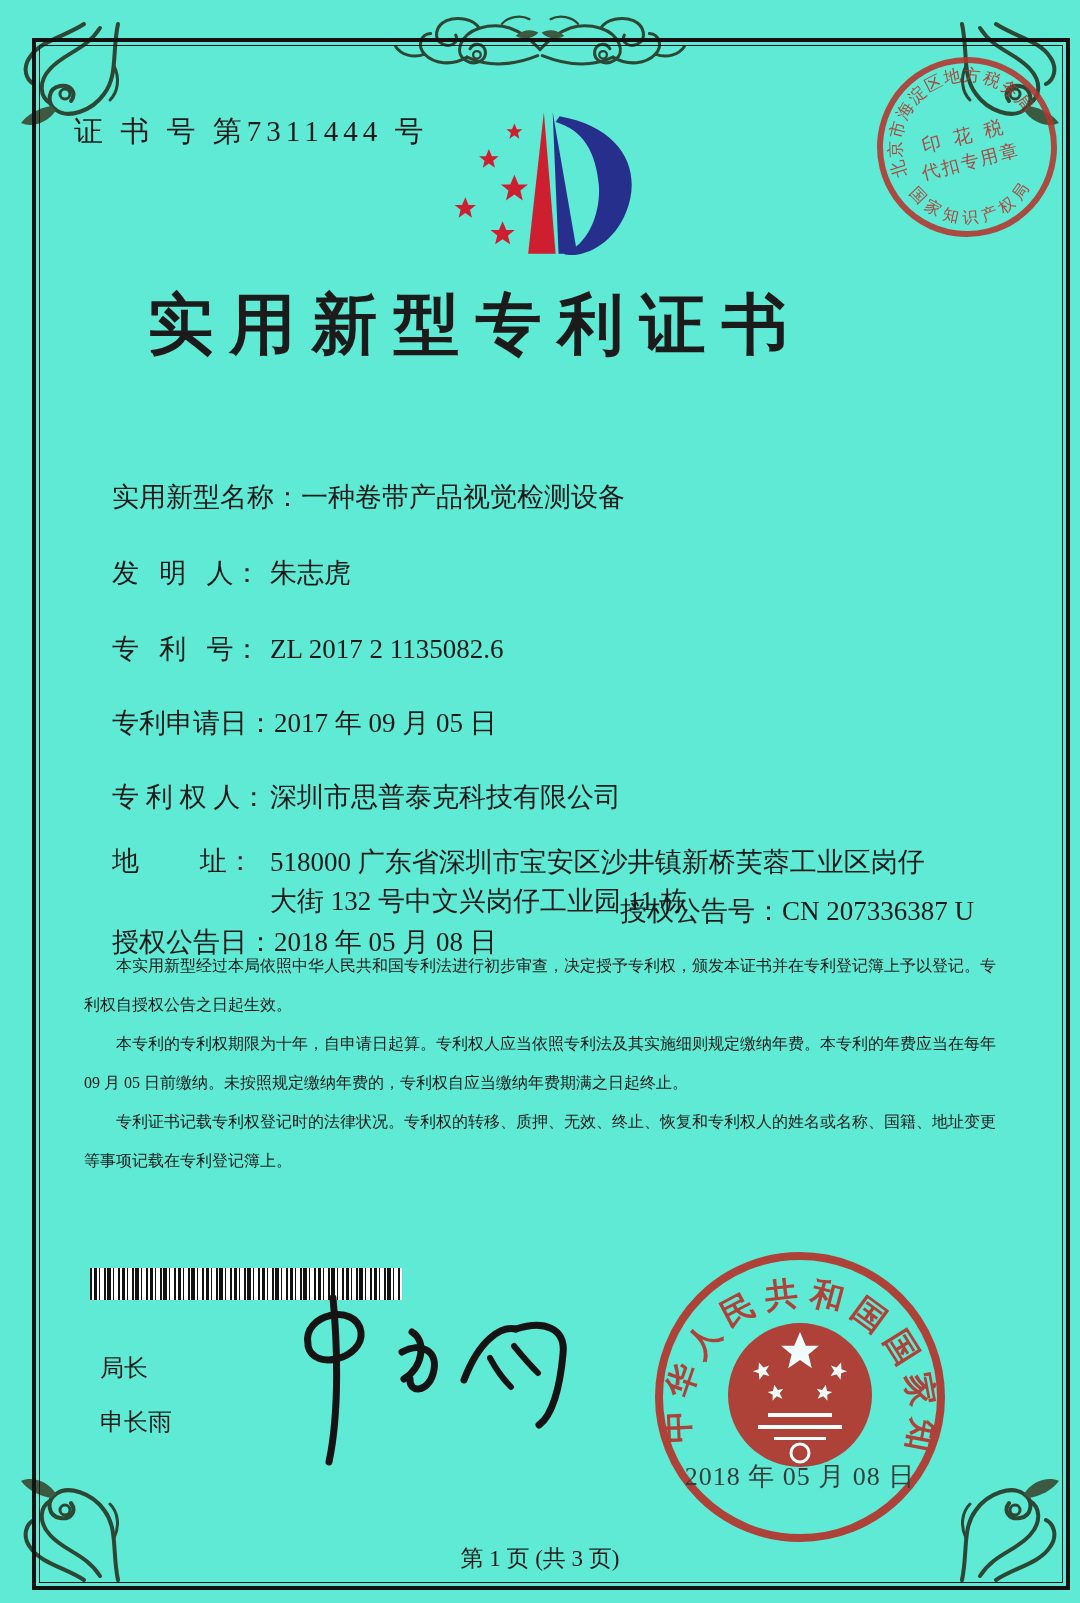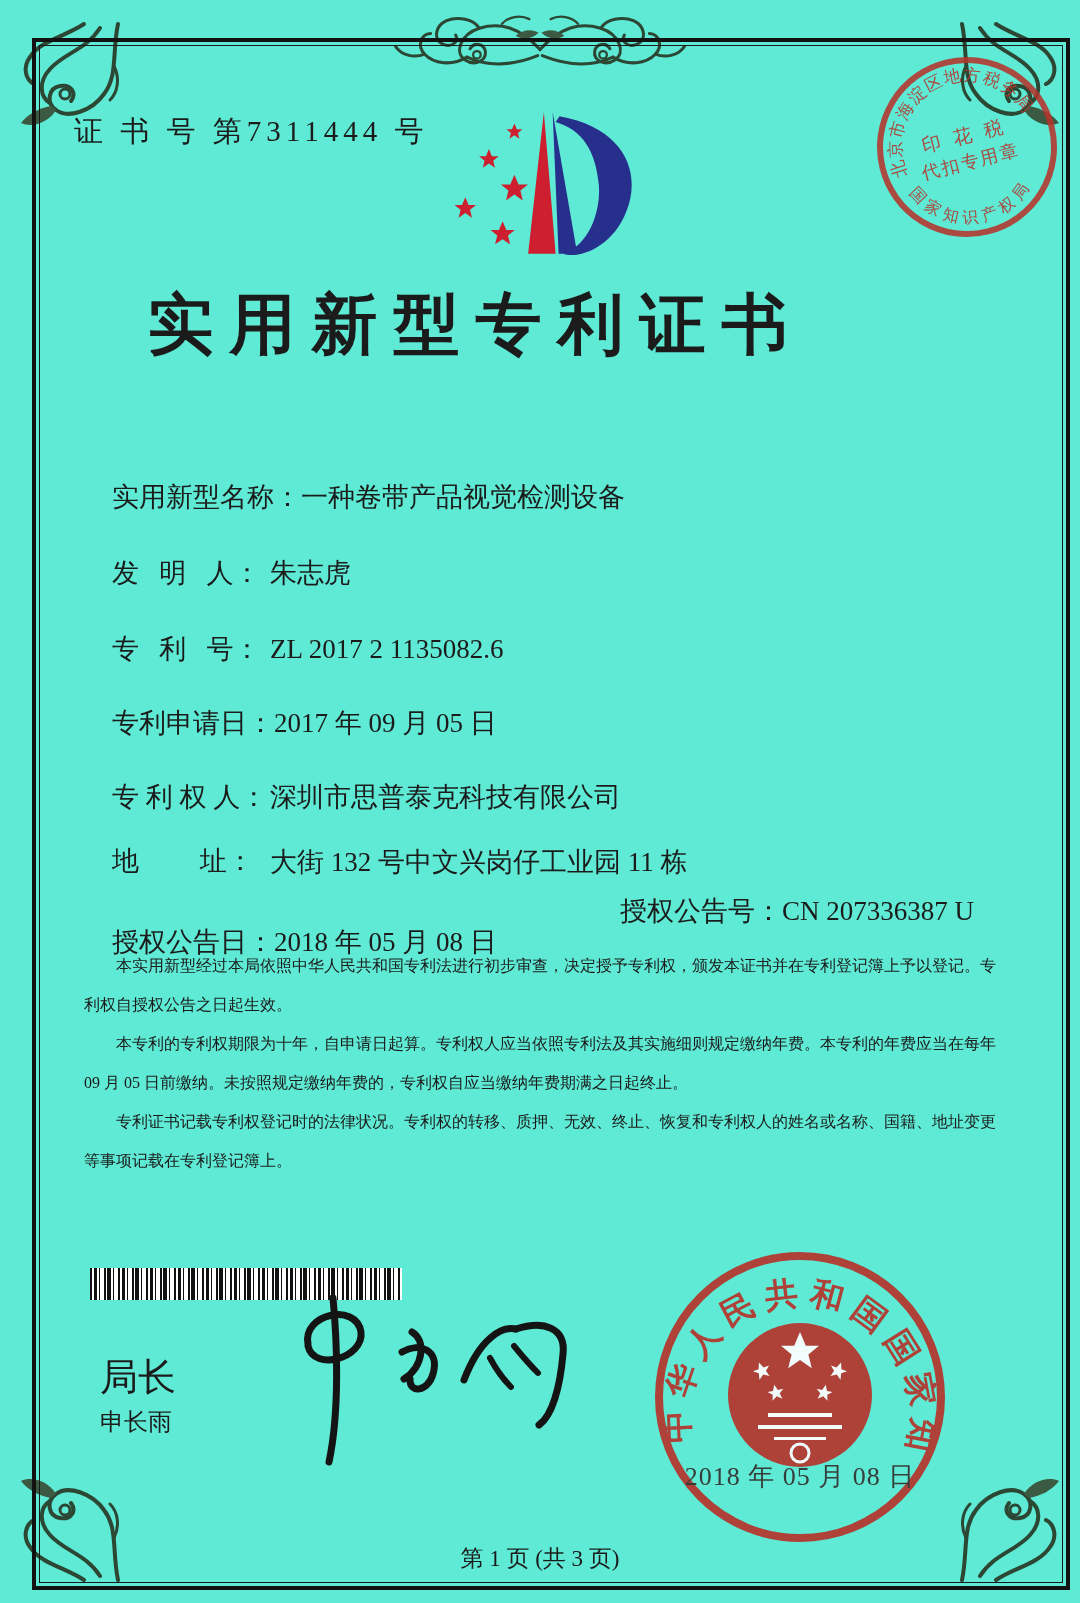--- a/index.html
+++ b/index.html
@@ -28,21 +28,21 @@
   .grant-no{position:absolute;left:535px;top:0;white-space:pre;}
   
   .paras{position:absolute;left:84px;top:946px;width:912px;font-size:16px;line-height:39px;}
   .paras p{margin:0;text-indent:2em;text-align:justify;}
   
   .barcode{position:absolute;left:90px;top:1268px;width:312px;height:32px;
     background:repeating-linear-gradient(90deg,
       #111 0 2px,#fff 2px 4px,#111 4px 7px,#fff 7px 9px,#111 9px 10px,
       #fff 10px 14px,#111 14px 16px,#fff 16px 17px,#111 17px 21px,#fff 21px 23px,
       #111 23px 24px,#fff 24px 28px);}
-  .officer-title{position:absolute;left:100px;top:1352px;font-size:38px;}
+  .officer-title{position:absolute;left:100px;top:1352px;font-size:24px;}
   .officer-name{position:absolute;left:100px;top:1406px;font-size:24px;}
   .signature{position:absolute;left:252px;top:1282px;}
   .seal{position:absolute;left:650px;top:1247px;}
   .footer{position:absolute;left:340px;top:1543px;width:400px;text-align:center;font-size:23px;white-space:pre;}
 </style>
 </head>
 <body>
 
 <div id="canvas">
 
@@ -131,21 +131,21 @@
   <div class="frow" style="top:600px;">
     <span class="lab">专   利   号：</span><span class="val">ZL 2017 2 1135082.6</span>
   </div>
   <div class="frow" style="top:674px;">
     <span class="lab">专利申请日：</span><span class="val">2017 年 09 月 05 日</span>
   </div>
   <div class="frow" style="top:748px;">
     <span class="lab">专 利 权 人：</span><span class="val">深圳市思普泰克科技有限公司</span>
   </div>
   <div class="frow" style="top:812px;">
-    <span class="lab">地         址：</span><span class="addr-lines"><div>大街 132 号中文兴岗仔工业园 11 栋</div></span>
+    <span class="lab">地         址：</span><span class="addr-lines"><div>518000 广东省深圳市宝安区沙井镇新桥芙蓉工业区岗仔</div><div>大街 132 号中文兴岗仔工业园 11 栋</div></span>
   </div>
   <div class="frow" style="top:893px;width:912px;">
     <span class="lab">授权公告日：</span><span class="val">2018 年 05 月 08 日</span>
     <span class="grant-no"><span>授权公告号：</span><span>CN 207336387 U</span></span>
   </div>
 
   <div class="paras">
     <p>本实用新型经过本局依照中华人民共和国专利法进行初步审查，决定授予专利权，颁发本证书并在专利登记簿上予以登记。专利权自授权公告之日起生效。</p>
     <p>本专利的专利权期限为十年，自申请日起算。专利权人应当依照专利法及其实施细则规定缴纳年费。本专利的年费应当在每年 09 月 05 日前缴纳。未按照规定缴纳年费的，专利权自应当缴纳年费期满之日起终止。</p>
     <p>专利证书记载专利权登记时的法律状况。专利权的转移、质押、无效、终止、恢复和专利权人的姓名或名称、国籍、地址变更等事项记载在专利登记簿上。</p>

